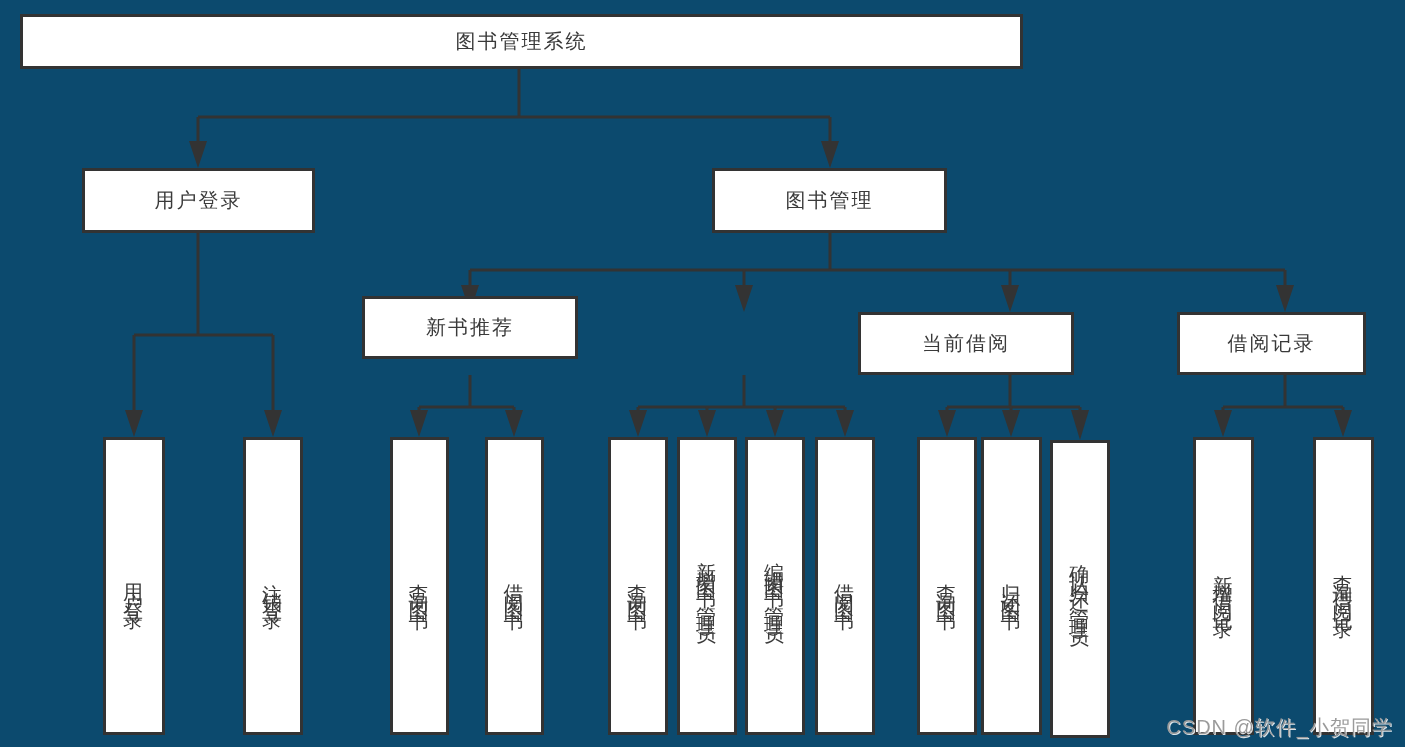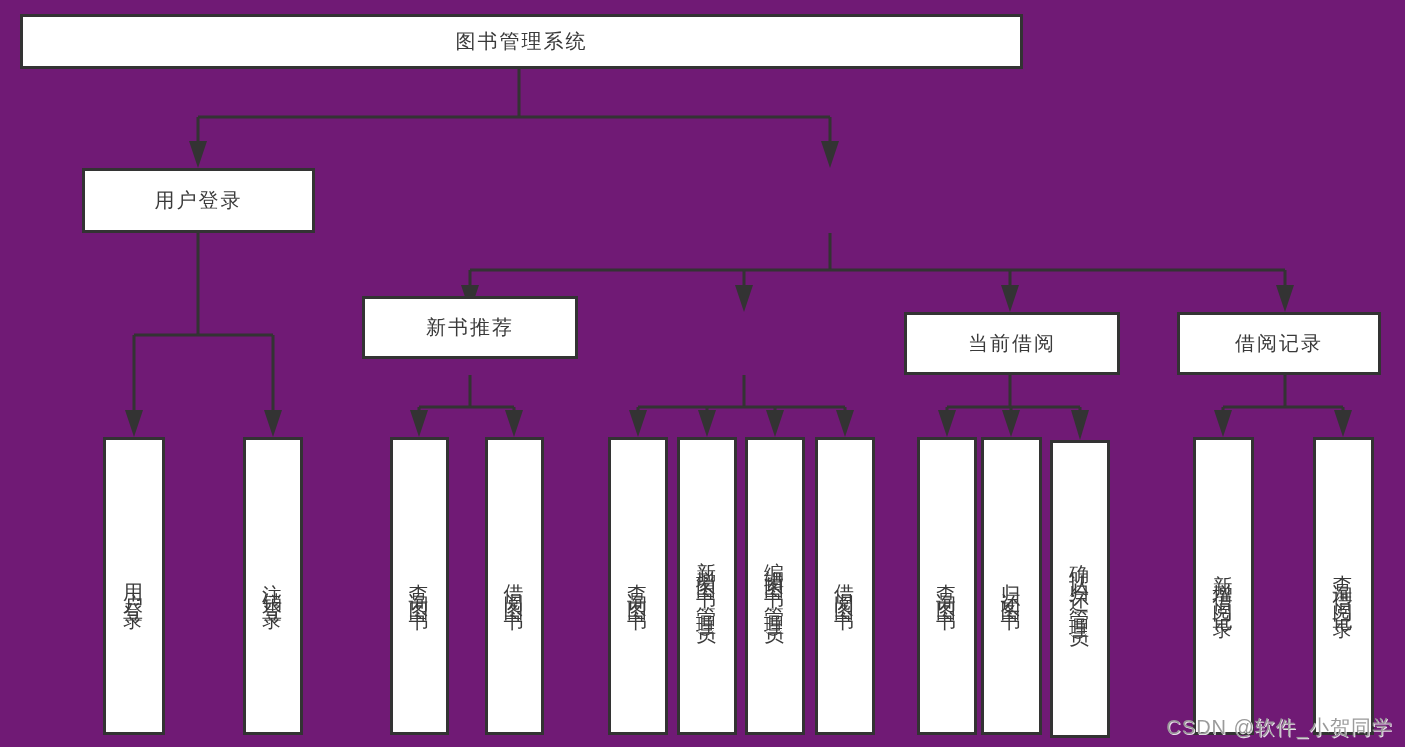--- a/index.html
+++ b/index.html
@@ -5,21 +5,21 @@
   html, body {
     margin: 0;
     padding: 0;
     background: #ffffff;
     font-family: "Liberation Sans", "DejaVu Sans", sans-serif;
   }
   .canvas {
     position: relative;
     width: 1405px;
     height: 747px;
-    background: #701a75;
+    background: #0c4a6e;
     overflow: hidden;
   }
   svg.connectors {
     position: absolute;
     left: 0; top: 0;
     width: 1405px;
     height: 747px;
   }
   svg.connectors path {
     stroke: #333333;
@@ -148,24 +148,25 @@
       <path d="M1223,407 V411"></path>
       <polygon points="1214,410 1232,410 1223,437"></polygon>
       <path d="M1343,407 V411"></path>
       <polygon points="1334,410 1352,410 1343,437"></polygon>
     </g>
   </svg>
 
   <div class="hbox" style="left:20px; top:14px; width:1003px; height:55px">图书管理系统</div>
 
   <div class="hbox" style="left:82px; top:168px; width:233px; height:65px">用户登录</div>
+  <div class="hbox" style="left:712px; top:168px; width:235px; height:65px">图书管理</div>
 
   <div class="hbox" style="left:362px; top:296px; width:216px; height:63px">新书推荐</div>
-  <div class="hbox" style="left:904px; top:312px; width:216px; height:63px">当前借阅</div>
-  <div class="hbox" style="left:1177px; top:312px; width:204px; height:63px">借阅记录</div>
+  <div class="hbox" style="left:858px; top:312px; width:216px; height:63px">当前借阅</div>
+  <div class="hbox" style="left:1177px; top:312px; width:189px; height:63px">借阅记录</div>
 
   <div class="vbox" style="left:103px; width:62px">用户登录</div>
   <div class="vbox" style="left:243px; width:60px">注销登录</div>
 
   <div class="vbox" style="left:390px; width:59px">查询图书</div>
   <div class="vbox" style="left:485px; width:59px">借阅图书</div>
 
   <div class="vbox" style="left:608px; width:60px">查询图书</div>
   <div class="vbox" style="left:677px; width:60px">新增图书（管理员）</div>
   <div class="vbox" style="left:745px; width:60px">编辑图书（管理员）</div>

